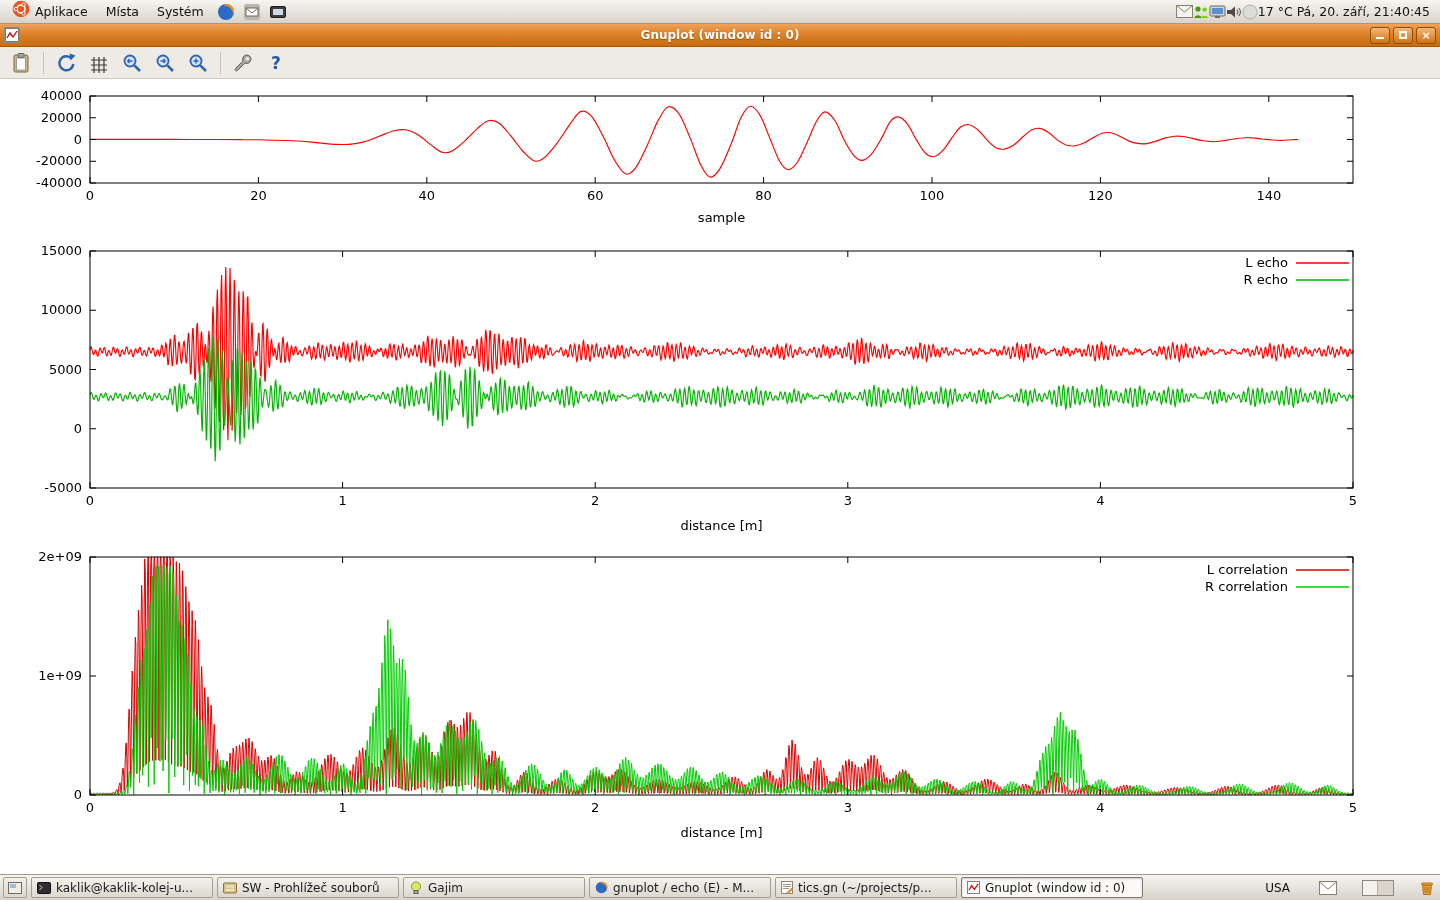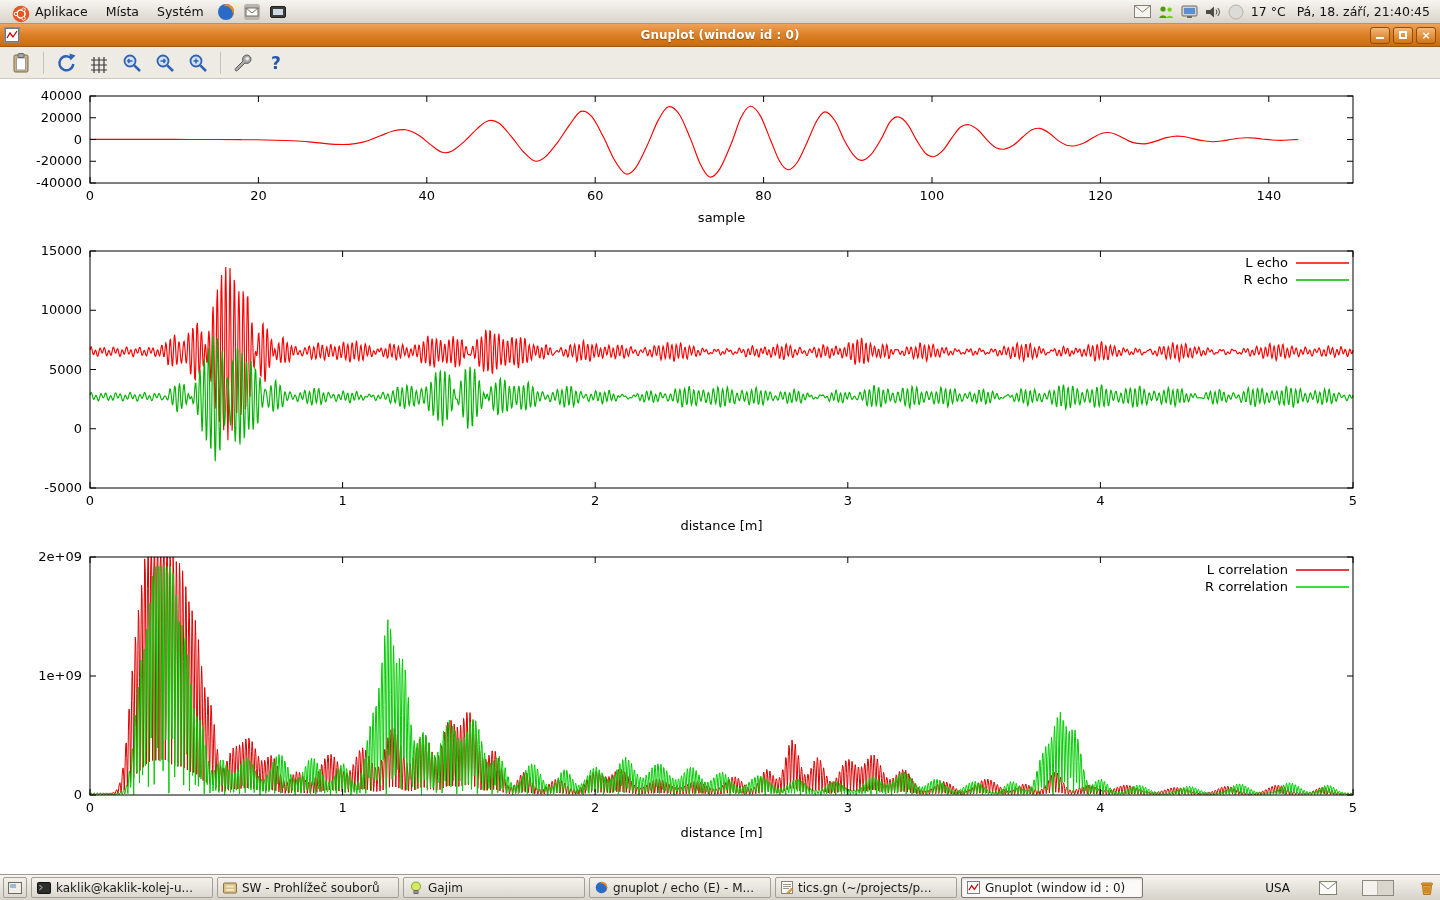--- a/index.html
+++ b/index.html
@@ -3,22 +3,22 @@
 <meta charset="utf-8">
 <style>
   *{margin:0;padding:0;box-sizing:border-box}
   html,body{width:1440px;height:900px;overflow:hidden;font-family:"DejaVu Sans",sans-serif;background:#ece9e2}
   svg{display:block}
   
   .top-panel{height:24px;background:linear-gradient(#f7f5f1,#d8d4cb);border-bottom:1px solid #9d9890;
     display:flex;align-items:center;justify-content:space-between;padding:0 4px;font-size:12.5px;color:#111}
   .panel-left,.panel-right{display:flex;align-items:center;height:100%}
   .panel-left{gap:2px}
-  .panel-right{gap:7px;padding-right:2px}
-  .menu-item{padding:0 8px;line-height:23px;display:flex;align-items:flex-end;gap:5px;cursor:default}
+  .panel-right{padding-right:2px}
+  .menu-item{padding:0 8px;line-height:23px;display:flex;align-items:flex-start;gap:5px;cursor:default}
   .launcher{padding:0 3px;display:flex;align-items:center}
   .clock{padding:0 4px;white-space:nowrap}
   .temp{white-space:nowrap}
   
   .titlebar{height:23px;background:linear-gradient(180deg,#efa35b 0%,#dd8229 45%,#c96c10 100%);
     display:flex;align-items:center;padding:0 4px;position:relative;border-bottom:1px solid #a35809}
   .title-text{position:absolute;left:0;right:0;text-align:center;color:#fff;font-weight:bold;font-size:12px;
     text-shadow:0 1px 1px rgba(90,40,0,.55);pointer-events:none}
   .win-icon{width:16px;height:16px;background:#fff;border:1px solid #8c8c8c;display:flex;align-items:center;justify-content:center}
   .win-buttons{margin-left:auto;display:flex;gap:3px;z-index:2}
@@ -127,21 +127,21 @@
             <polygon points="1,5 5,5 9,1.5 9,12.5 5,9 1,9" fill="#4f4b44"></polygon>
             <path d="M11,4.5 a4,4 0 0,1 0,5 M12.8,3 a6.3,6.3 0 0,1 0,8" stroke="#4f4b44" fill="none"></path>
           </svg>
       </span>
       <span>
         <svg width="16" height="16" viewBox="0 0 16 16">
             <circle cx="8" cy="8" r="7" fill="#dbdbd7" stroke="#b3b0a8"></circle>
           </svg>
       </span>
       <span class="temp">17 °C</span>
-      <span class="clock">Pá, 18. září, 21:40:45</span>
+      <span class="clock">Pá, 20. září, 21:40:45</span>
     </div>
   </div>
 
   <div class="gnuplot-window">
     <div class="titlebar">
       <span class="win-icon">
         <svg width="14" height="14" viewBox="0 0 14 14">
             <rect x="0.5" y="0.5" width="13" height="13" fill="#fff" stroke="#777"></rect>
             <polyline points="2,10 5,5 8,9 12,3" fill="none" stroke="#d00000" stroke-width="1.3"></polyline>
           </svg>

